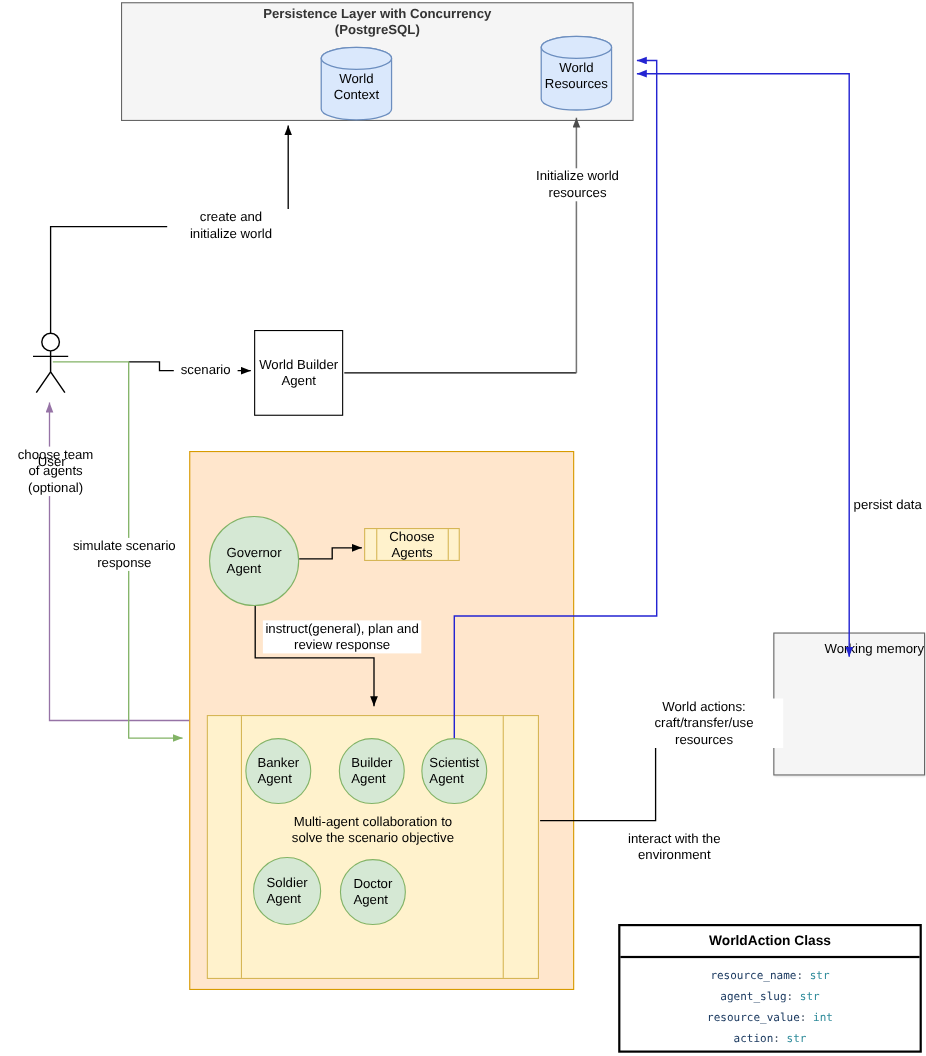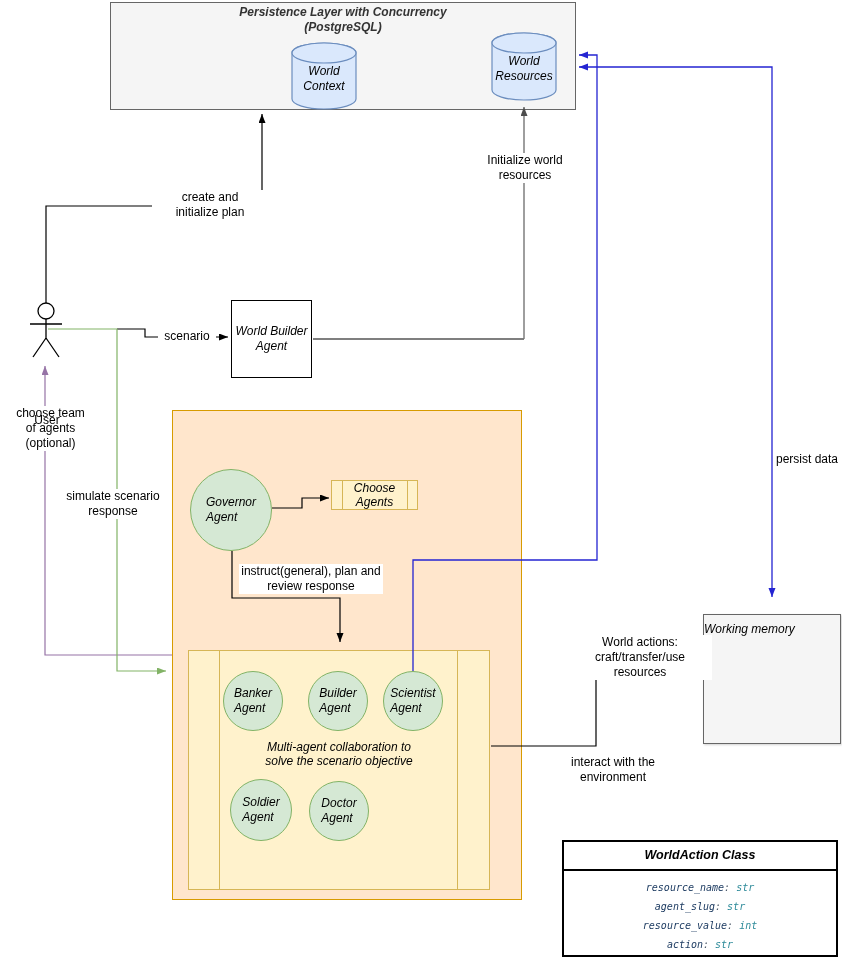--- a/index.html
+++ b/index.html
@@ -1,21 +1,21 @@
 <!DOCTYPE html>
 <html><head>
 <meta charset="utf-8">
 <style>
   html,body{margin:0;padding:0;background:#fff;}
   #stage{
     position:relative;width:842px;height:960px;background:#ffffff;
     font-family:"Liberation Sans","DejaVu Sans",sans-serif;font-size:12px;color:#000;
     overflow:hidden;
   }
-  .abs{position:absolute;box-sizing:border-box;font-style:italic;}
+  .abs{position:absolute;box-sizing:border-box;}
   .pre{white-space:pre-line;}
   .ctr{text-align:center;}
   .node{z-index:2;}
   #wires{position:absolute;left:0;top:0;z-index:5;pointer-events:none;}
   .lbl{position:absolute;z-index:8;line-height:15px;text-align:center;white-space:pre-line;}
   .wbg{background:#ffffff;padding:0 2px;}
 
   
   .pers{left:110px;top:2px;width:466px;height:108px;background:#f5f5f5;border:1px solid #666;}
   .pers-title{left:110px;top:5px;width:466px;font-weight:bold;color:#333;line-height:15px;z-index:3;}
@@ -39,22 +39,22 @@
   .vbar{position:absolute;top:0;bottom:0;width:0;border-left:1px solid #d6b656;}
   .inner{left:188px;top:650px;width:302px;height:240px;background:#fff2cc;border:1px solid #d6b656;z-index:2;}
   .a-banker{left:223px;top:671px;width:60px;height:60px;}
   .a-builder{left:308px;top:671px;width:60px;height:60px;}
   .a-scientist{left:383px;top:671px;width:60px;height:60px;}
   .a-soldier{left:230px;top:779px;width:62px;height:62px;}
   .a-doctor{left:309px;top:781px;width:60px;height:60px;}
   .collab{left:209px;top:740px;width:260px;z-index:3;}
 
   
-  .wm{left:703px;top:614px;width:138px;height:130px;background:#f5f5f5;border:1px solid #666;
-      box-shadow:1px 1px 2px rgba(0,0,0,0.18);text-align:left;padding-top:7px;}
+  .wm{left:703px;top:575px;width:138px;height:130px;background:#f5f5f5;border:1px solid #666;
+      box-shadow:1px 1px 2px rgba(0,0,0,0.18);text-align:right;padding-top:7px;}
 
   
   .wa{left:562px;top:840px;width:276px;height:117px;background:#fff;border:2px solid #000;}
   .wa-title{border-bottom:2px solid #000;height:27px;line-height:27px;text-align:center;font-weight:bold;font-size:12.5px;}
   .wa-body{padding-top:7px;text-align:center;font-family:"DejaVu Sans Mono","Liberation Mono",monospace;
            font-size:10px;line-height:19px;}
   .wname{color:#17365d;}
   .wsep{color:#4d5a6a;white-space:pre;}
   .wtype{color:#2e8b9a;}
 
@@ -180,21 +180,21 @@
 
     <path d="M413,671 V560 H597 V55 H579" fill="none" stroke="#2424d2" stroke-width="1.3" marker-end="url(#m-blue)"></path>
     <path d="M579,67 H772 V597" fill="none" stroke="#2424d2" stroke-width="1.3" marker-start="url(#m-blue)" marker-end="url(#m-blue)"></path>
 
     <path d="M172,655 H45 V366" fill="none" stroke="#9673a6" stroke-width="1.2" marker-end="url(#m-purple)"></path>
 
     <path d="M48,329 H117 V671 H166" fill="none" stroke="#82b366" stroke-width="1.2" marker-end="url(#m-green)"></path>
   </svg>
 
   <div class="lbl wbg l-create">create and
-initialize plan</div>
+initialize world</div>
   <div class="lbl wbg l-initres">Initialize world
 resources</div>
   <div class="lbl wbg l-scenario">scenario</div>
   <div class="lbl wbg l-choose">choose team
 of agents (optional)</div>
   <div class="lbl wbg l-simulate">simulate scenario
 response</div>
   <div class="lbl wbg l-instruct">instruct(general), plan and
 review response</div>
   <div class="lbl wbg l-wactions">World actions:

